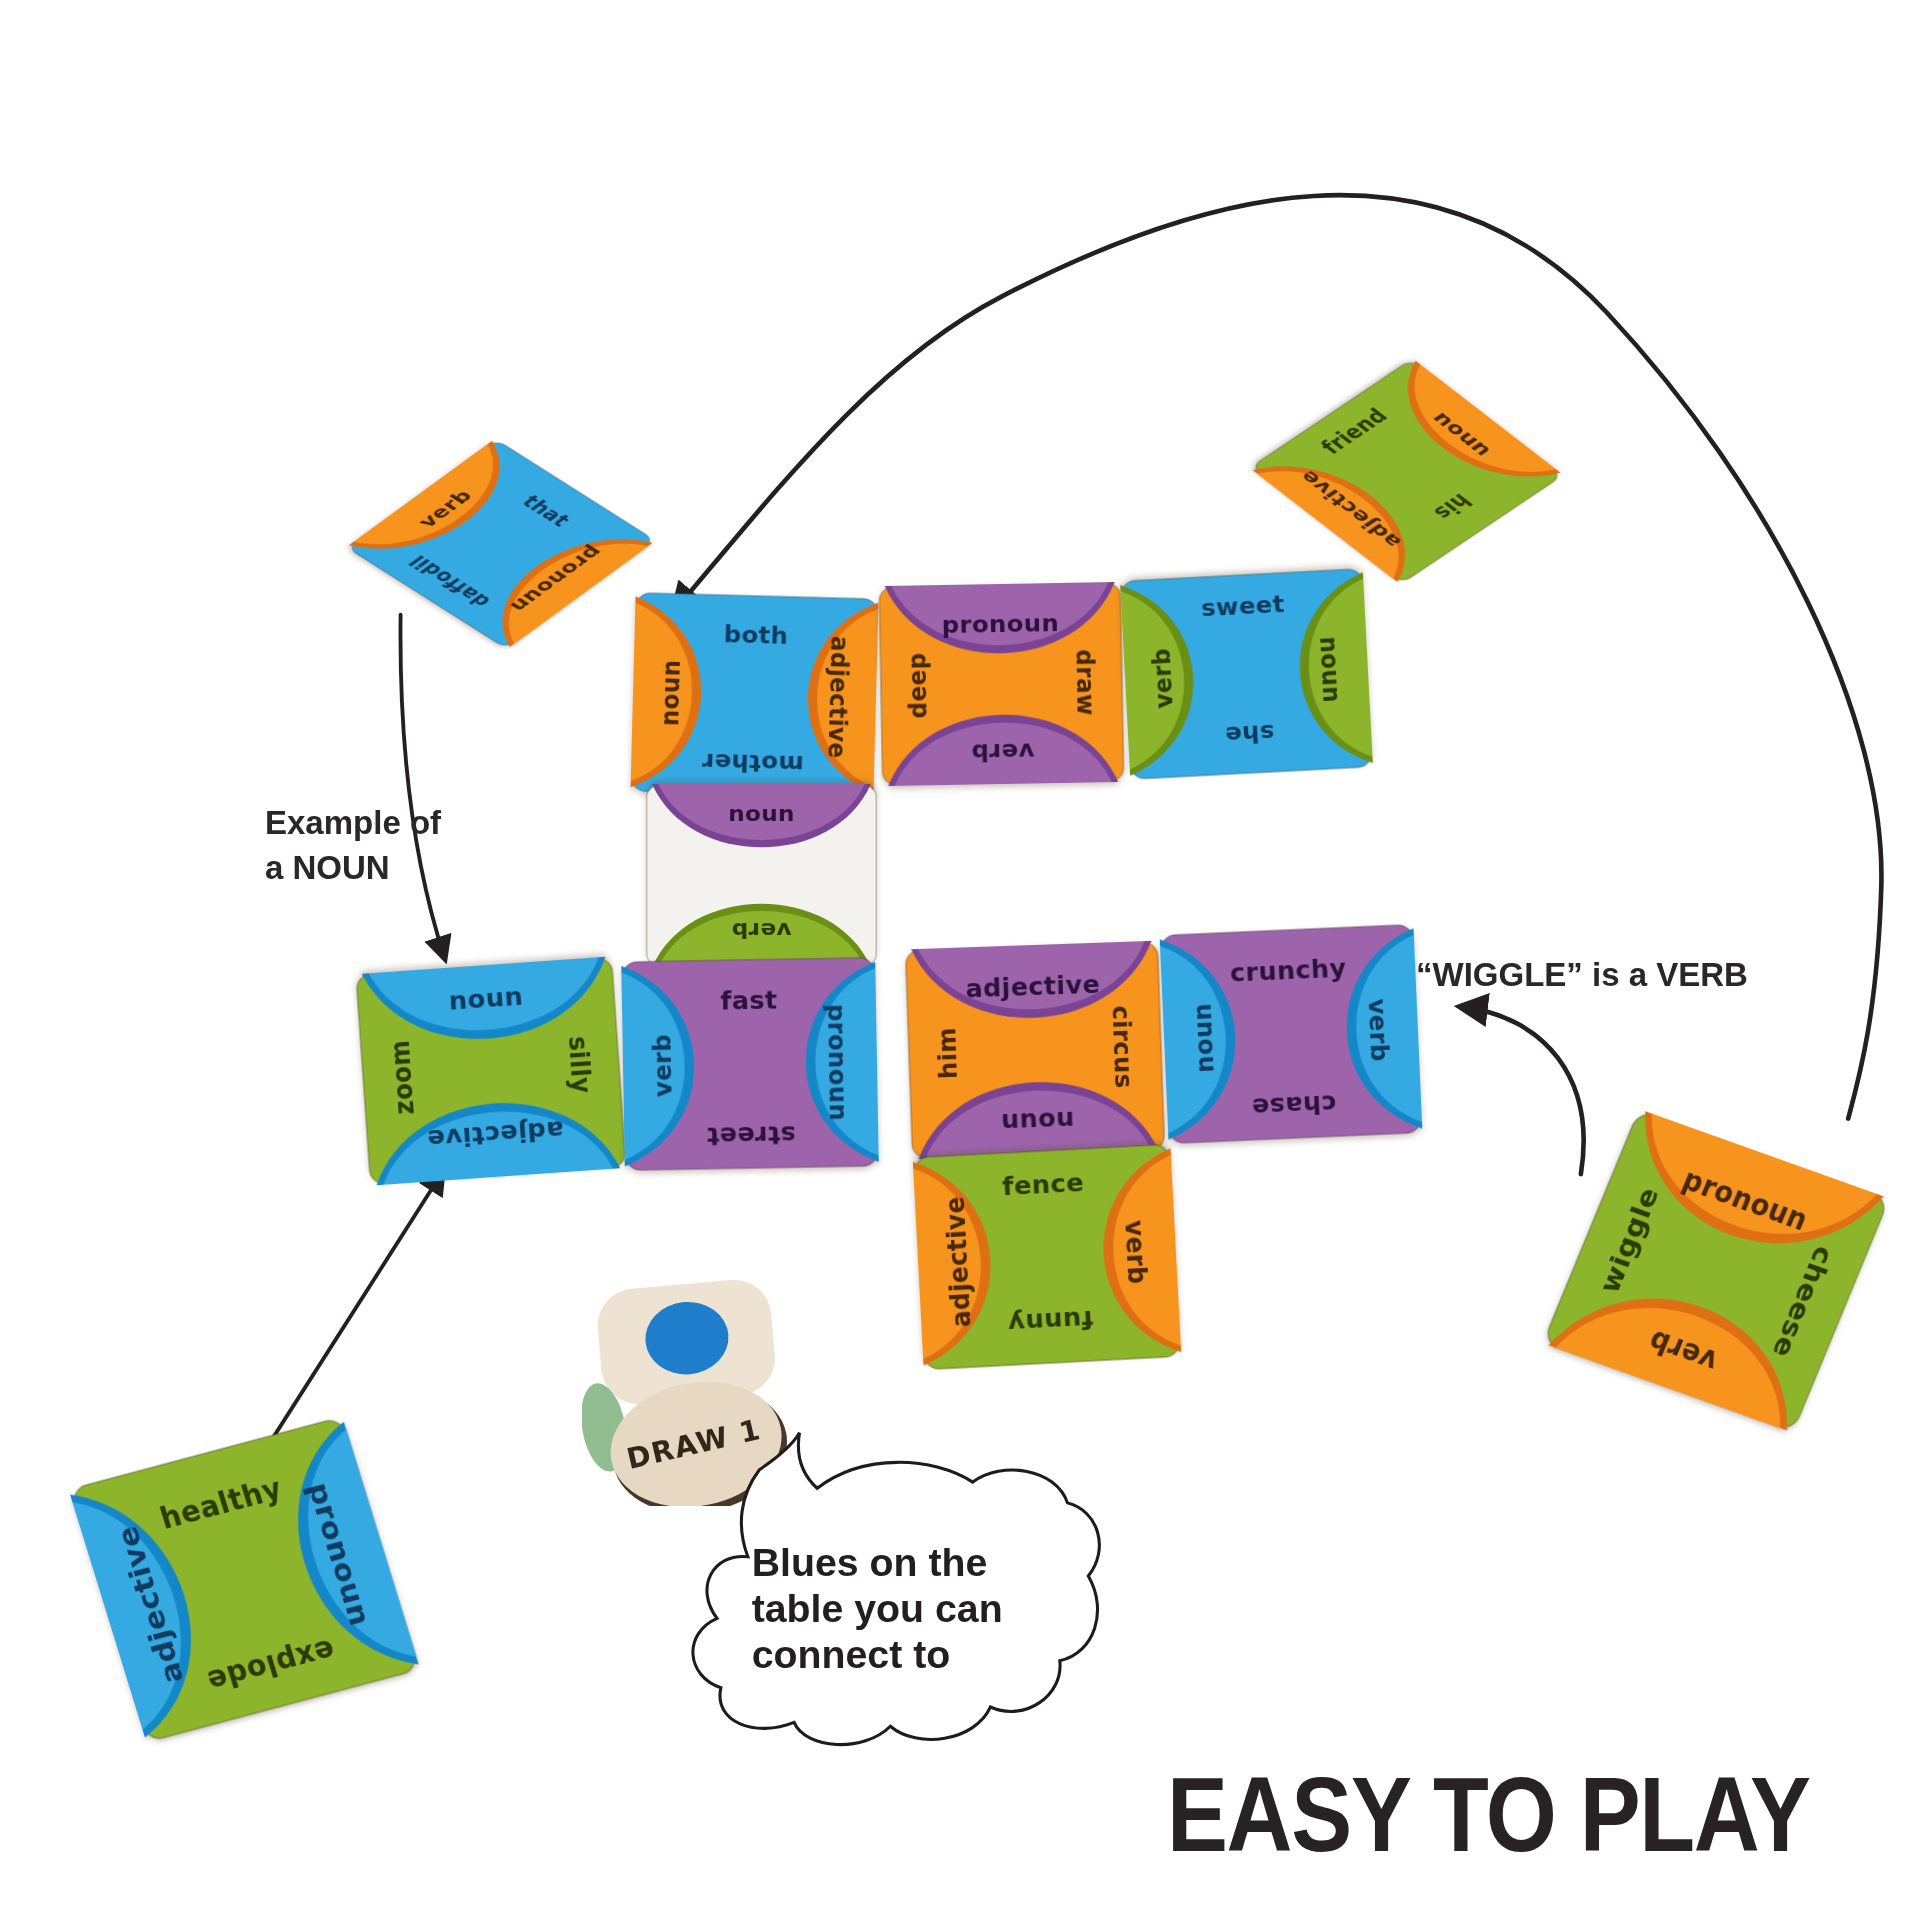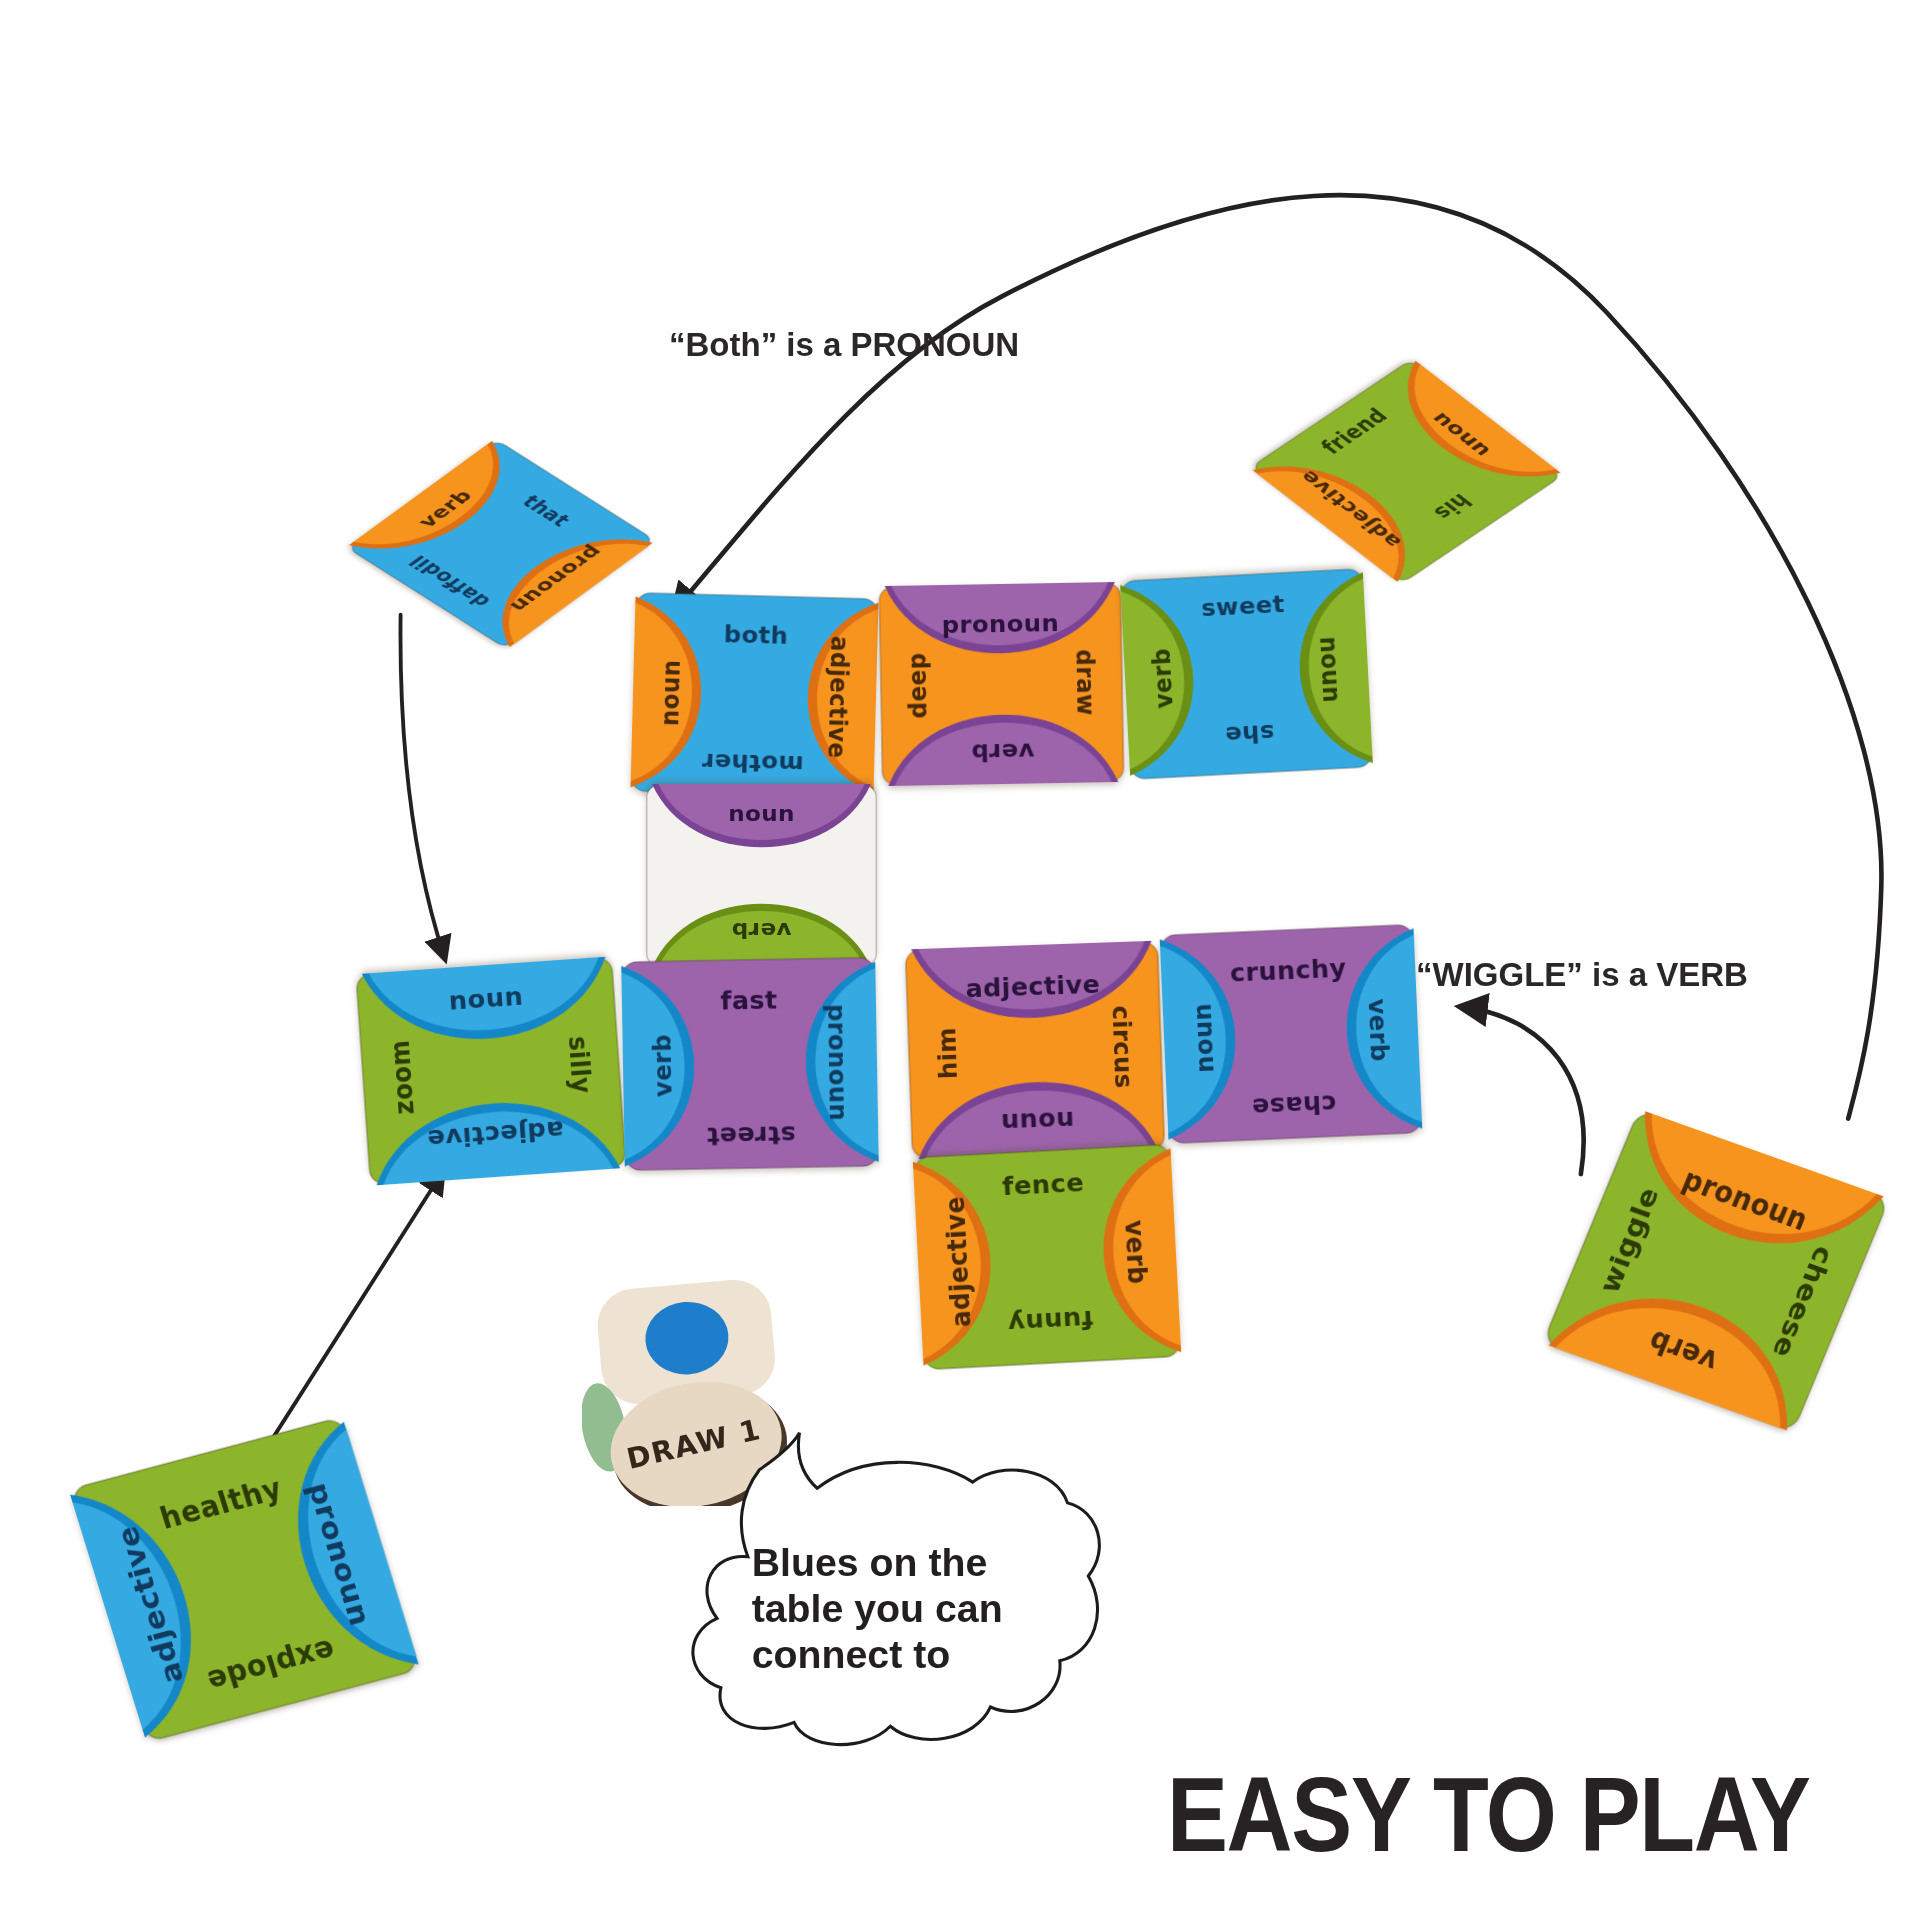--- a/index.html
+++ b/index.html
@@ -237,18 +237,21 @@
              C 260 430 185 425 170 390
              C 120 410 65 390 75 345
              C 30 330 25 275 70 255
              C 40 215 65 170 110 175
              C 95 135 100 95 125 62 Z" fill="#ffffff" stroke="#1c1c1c" stroke-width="4"></path>
     <text x="115" y="200">Blues on the</text>
     <text x="115" y="260">table you can</text>
     <text x="115" y="320">connect to</text>
   </svg>
 
-  <div class="ann" id="ann-both">“Both” is a PRONOUN</div>
+  <div class="ann" id="ann-example">
+    <span>Example of</span>
+    <span>a NOUN</span>
+  </div>
   <div class="ann" id="ann-wiggle">“WIGGLE” is a VERB</div>
 
   <div id="easy">EASY TO PLAY</div>
 </div>
 
 
 </body></html>

